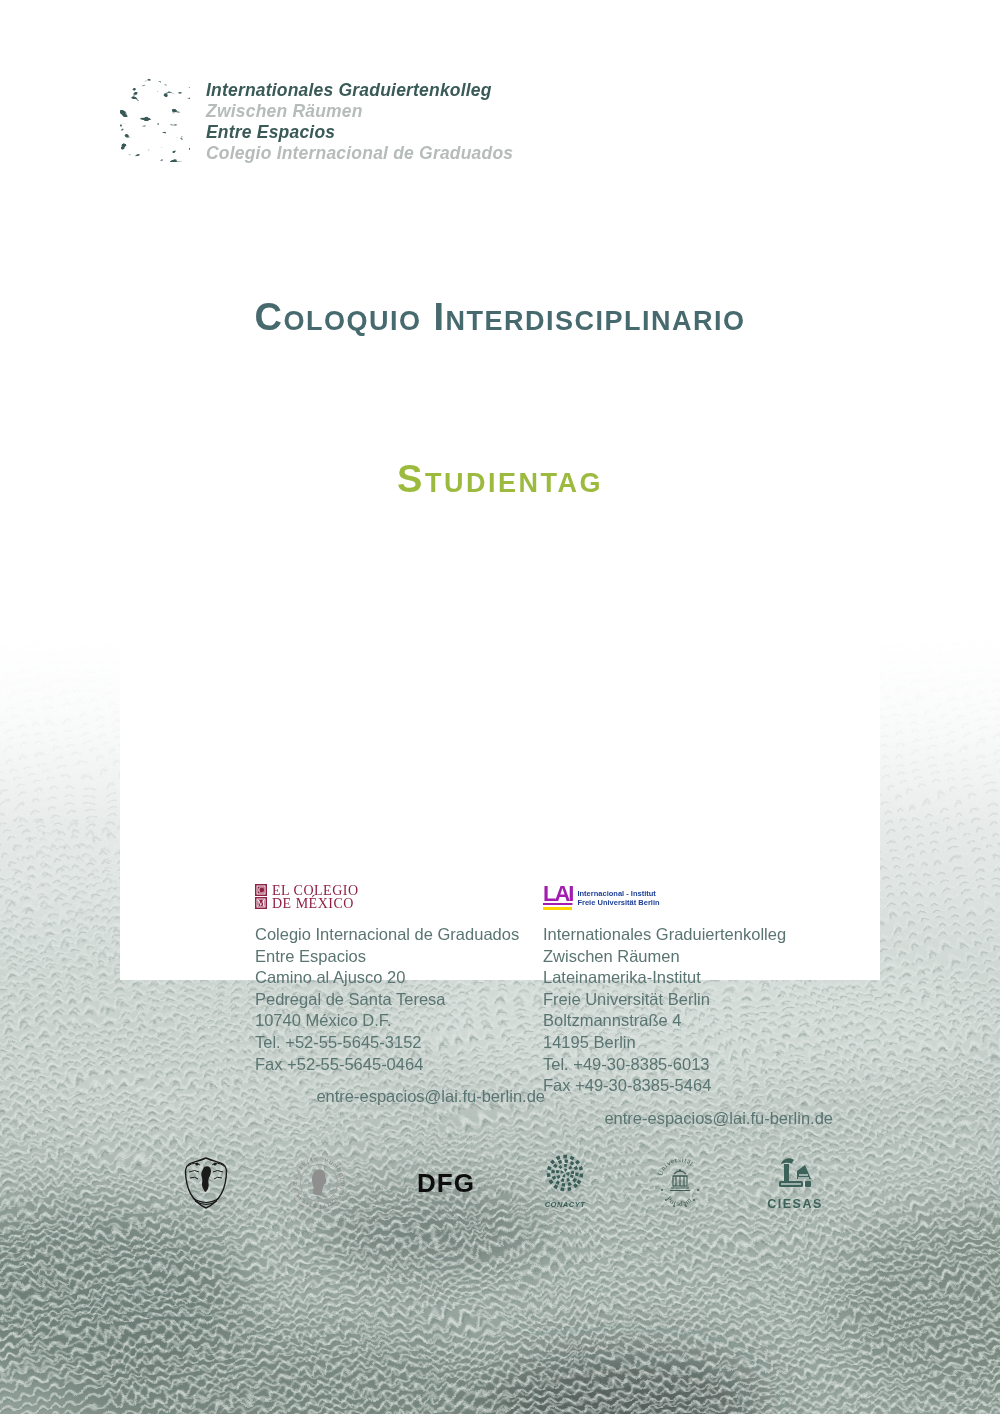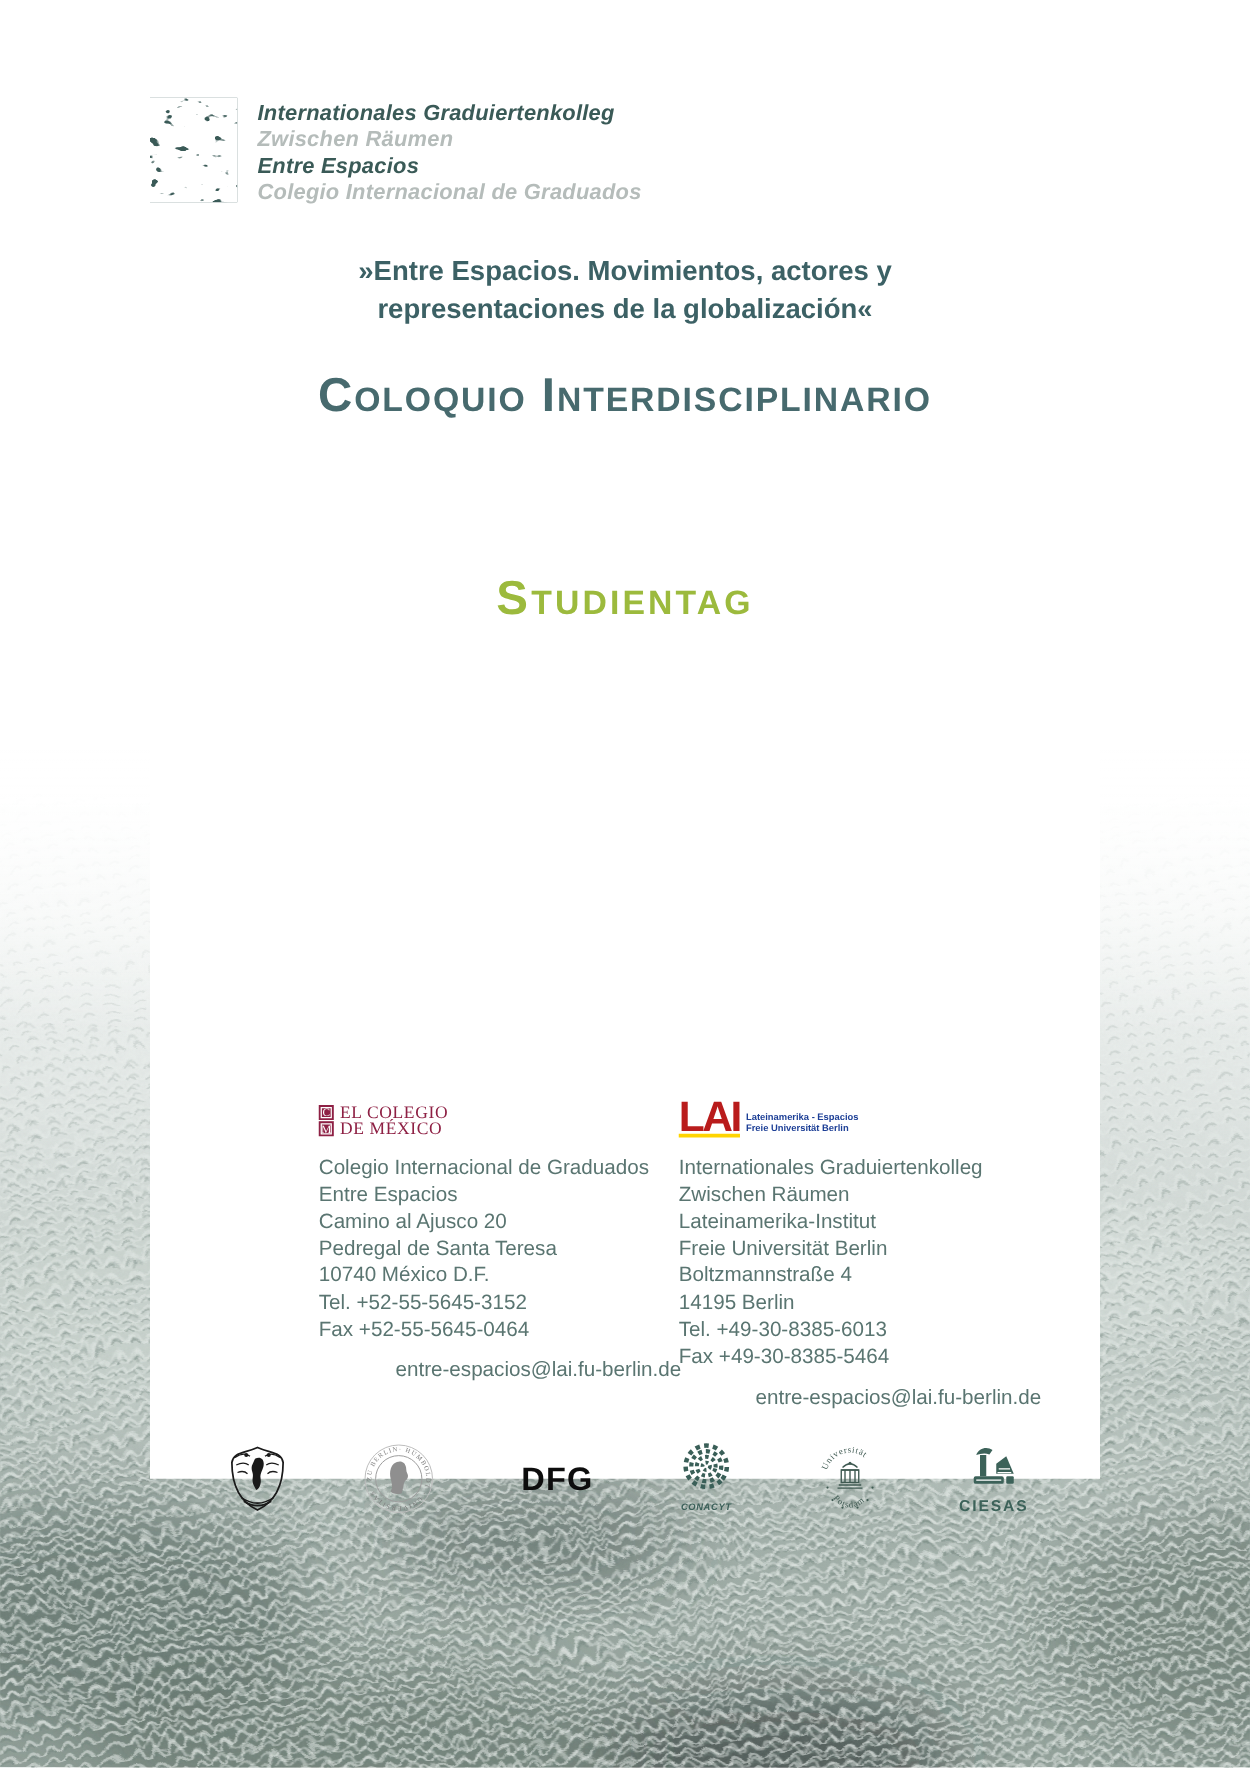--- a/index.html
+++ b/index.html
@@ -5,21 +5,21 @@
   html,body { margin:0; padding:0; background:#ffffff; }
   .poster {
     position:relative; width:1000px; height:1414px; overflow:hidden;
     background:#ffffff; font-family:"Liberation Sans", sans-serif;
   }
   
   .knit { position:absolute; left:0; top:600px; width:1000px; height:814px; }
   .knit svg { display:block; }
   
   .card {
-    position:absolute; left:120px; top:0; width:760px; height:1183px;
+    position:absolute; left:120px; top:0; width:760px; height:980px;
     background:#ffffff;
   }
   
   .org { position:absolute; left:0; top:78px; display:flex; gap:16px; }
   .org-mark { width:70px; height:84px; display:block; }
   .org-lines { padding-top:2px; font-style:italic; font-weight:700; font-size:17.5px; line-height:21px; letter-spacing:0.2px; white-space:nowrap; }
   .org-teal { color:#3a5a57; }
   .org-gray { color:#b5bcba; }
   
   .title {
@@ -47,22 +47,23 @@
     font-family:"Liberation Serif", serif; font-size:9px; line-height:12px;
     text-align:center; box-shadow: inset 0 0 0 1.5px #8e2044, inset 0 0 0 2.5px #ffffff;
   }
   .colmex-text {
     font-family:"Liberation Serif", serif; color:#8e2044;
     font-size:14px; line-height:13px; letter-spacing:0.5px; padding-top:1px; white-space:nowrap;
   }
   
   .lai { position:absolute; left:423px; top:882px; display:flex; align-items:flex-end; gap:5px; }
   .lai-word {
-    font-weight:700; font-size:34px; line-height:24px; letter-spacing:-2px;
-    color:#b91c1c;
+    font-weight:700; font-size:22px; line-height:24px; letter-spacing:-2px;
+    color:#a21caf;
+    text-decoration:underline;
   }
   .lai-underline { height:3px; background:#ffd400; margin-top:1px; }
   .lai-right { font-size:7.5px; line-height:8.5px; font-weight:700; color:#1d3f96; padding-bottom:3px; white-space:nowrap; }
   
   .addr { position:absolute; top:924px; width:290px; color:#5a7571; font-size:16.5px; line-height:21.6px; }
   .addr-left { left:135px; } .addr-right { left:423px; }
   .addr-email { margin-top:11px;text-align:right; }
   
   .sponsors { position:absolute; left:0; top:1152px; width:760px; height:64px; }
   .sp { position:absolute; text-align:center; }
@@ -161,24 +162,20 @@
         <rect width="70" height="84" fill="#3a5a57" filter="url(#camo)"></rect>
       </svg>
       <div class="org-lines">
         <div class="org-teal">Internationales Graduiertenkolleg</div>
         <div class="org-gray">Zwischen Räumen</div>
         <div class="org-teal">Entre Espacios</div>
         <div class="org-gray">Colegio Internacional de Graduados</div>
       </div>
     </div>
 
-    <div class="title">
-      <div>»Entre Espacios. Movimientos, actores y</div>
-      <div>representaciones de la globalización«</div>
-    </div>
 
     <div class="smallcaps coloquio">Coloquio Interdisciplinario</div>
     <div class="smallcaps studientag">Studientag</div>
 
 
     <div class="colmex">
       <div class="colmex-squares">
         <span class="sq">C</span>
         <span class="sq">M</span>
       </div>
@@ -187,21 +184,21 @@
         <div>DE MÉXICO</div>
       </div>
     </div>
 
     <div class="lai">
       <div>
         <div class="lai-word">LAI</div>
         <div class="lai-underline"></div>
       </div>
       <div class="lai-right">
-        <div>Lateinamerika - Espacios</div>
+        <div>Internacional - Institut</div>
         <div>Freie Universität Berlin</div>
       </div>
     </div>
 
     <div class="addr addr-left">
       <div>Colegio Internacional de Graduados</div>
       <div>Entre Espacios</div>
       <div>Camino al Ajusco 20</div>
       <div>Pedregal de Santa Teresa</div>
       <div>10740 México D.F.</div>

